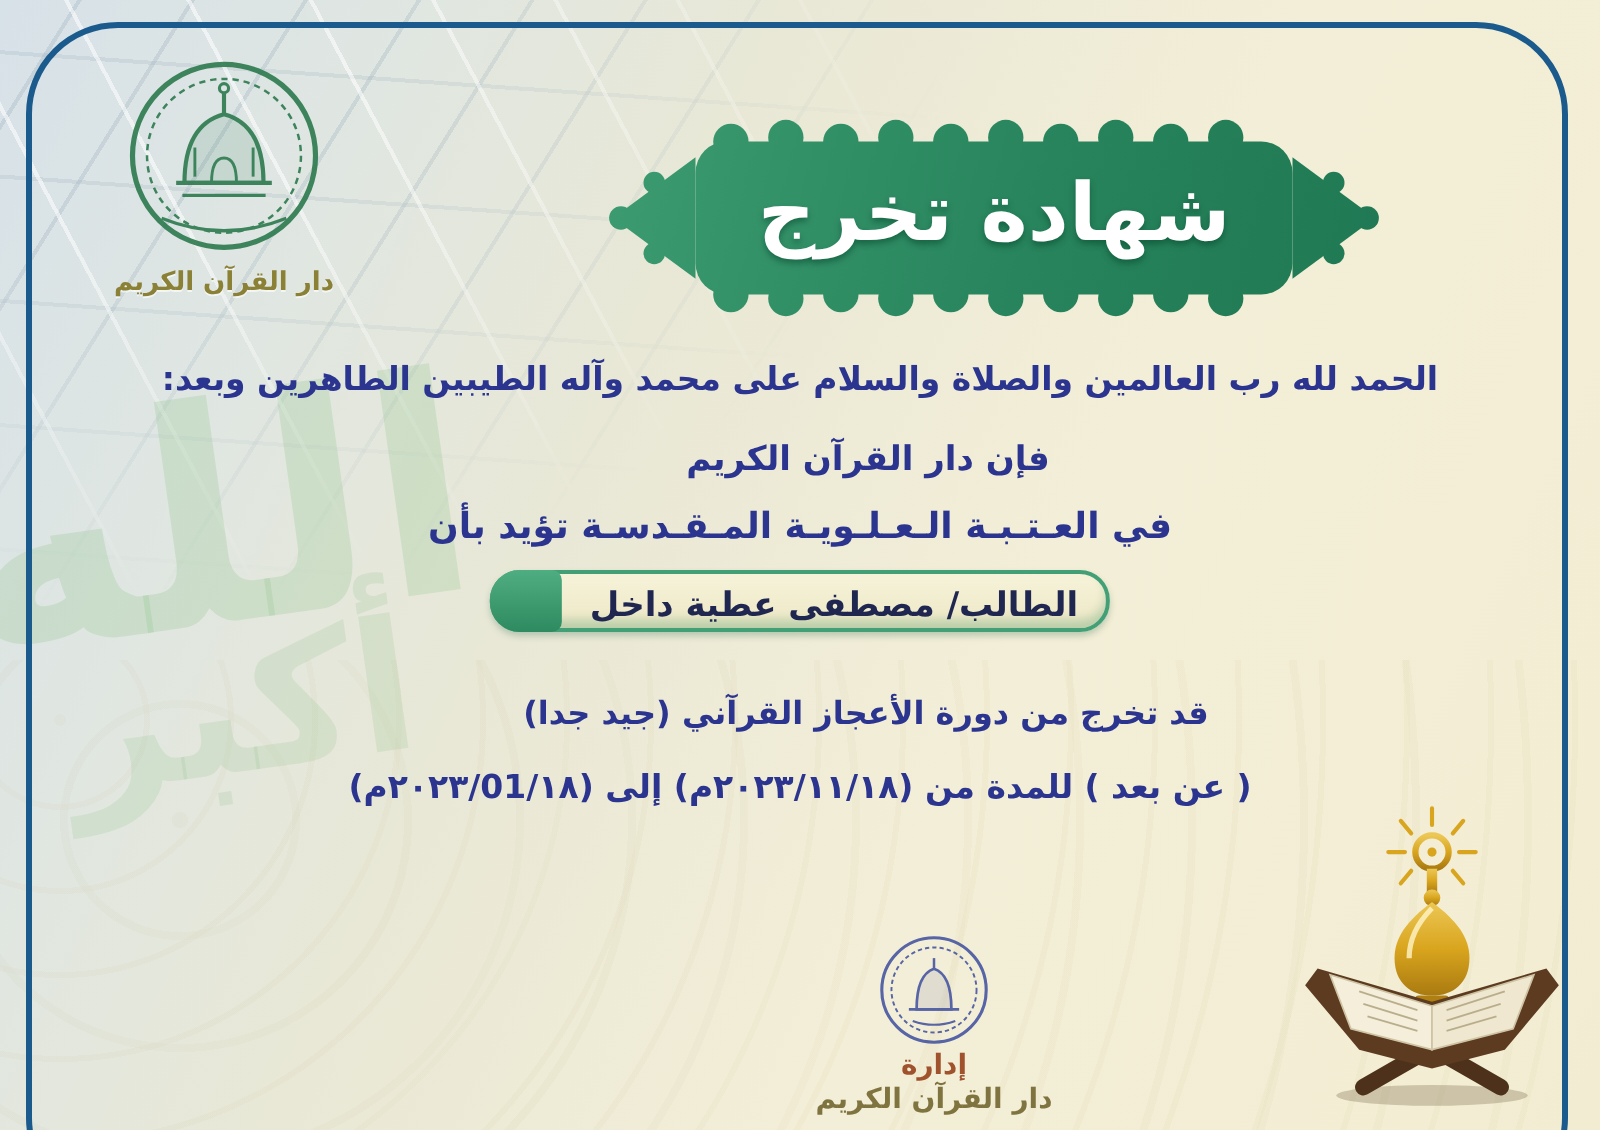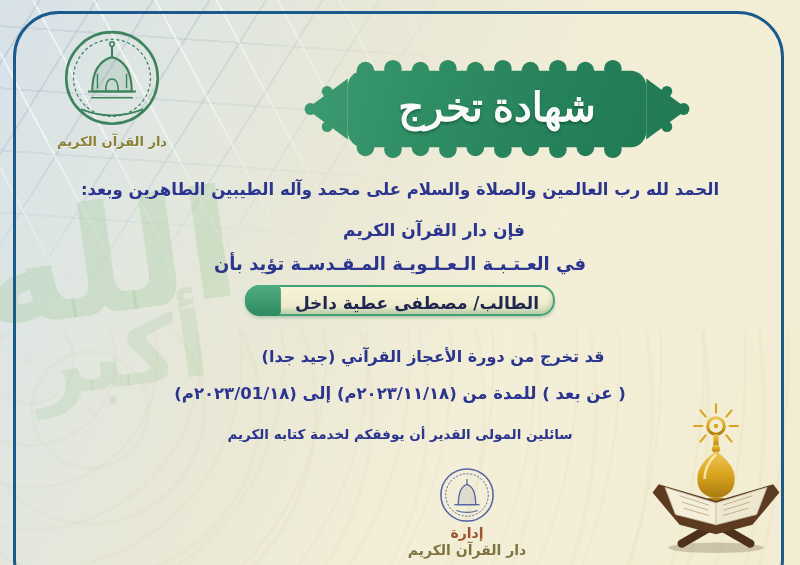--- a/index.html
+++ b/index.html
@@ -42,21 +42,21 @@
   .logo-caption{
     margin-top:2px;font-size:13px;font-weight:bold;color:#8a8136;
     text-shadow:0 1px 0 rgba(255,255,255,.6);letter-spacing:-.5px;
   }
   
   .banner{position:absolute;left:298px;top:55px;width:398px;height:108px;}
   .banner svg{position:absolute;inset:0;}
   .banner-title{
     position:absolute;inset:0;display:flex;align-items:center;justify-content:center;
     color:#ffffff;font-size:40px;font-weight:bold;
-    text-shadow:0 2px 3px rgba(0,60,35,.45);padding-bottom:4px;font-family:Liberation Serif, serif;
+    text-shadow:0 2px 3px rgba(0,60,35,.45);padding-bottom:4px;
   }
   
   .tline{
     position:absolute;left:0;width:100%;text-align:center;
     color:#2b3590;font-weight:bold;
   }
   .l-greeting{top:180px;font-size:16.5px;}
   .l-issuer{top:220px;font-size:17px;padding-left:34px;}
   .l-shrine{top:253px;font-size:18px;}
   .l-course{top:347px;font-size:16px;padding-left:33px;}
@@ -167,21 +167,20 @@
   <div class="tline l-greeting">الحمد لله رب العالمين والصلاة والسلام على محمد وآله الطيبين الطاهرين وبعد:</div>
   <div class="tline l-issuer">فإن دار القرآن الكريم</div>
   <div class="tline l-shrine">في العـتـبـة الـعـلـويـة المـقـدسـة تؤيد بأن</div>
 
   <div class="name-pill">
     <span class="name-text">الطالب/ مصطفى عطية داخل</span>
   </div>
 
   <div class="tline l-course">قد تخرج من دورة الأعجاز القرآني (جيد جدا)</div>
   <div class="tline l-period">( عن بعد ) للمدة من (٢٠٢٣/١١/١٨م) إلى (٢٠٢٣/01/١٨م)</div>
-  <div class="tline l-prayer">سائلين المولى القدير أن يوفقكم لخدمة كتابه الكريم</div>
 
   <div class="seal-block">
     <svg width="58" height="58" viewBox="0 0 60 60">
       <g fill="none" stroke="#4756a0" opacity="0.9">
         <circle cx="30" cy="30" r="27" stroke-width="1.6"></circle>
         <circle cx="30" cy="30" r="22" stroke-width="1" stroke-dasharray="2.2 1.6"></circle>
         <path d="M21,40 Q21,22 30,19 Q39,22 39,40 Z" stroke-width="1.4" fill="rgba(71,86,160,0.12)"></path>
         <line x1="30" y1="19" x2="30" y2="13.5" stroke-width="1.3"></line>
         <line x1="17" y1="40" x2="43" y2="40" stroke-width="1.4"></line>
         <path d="M19,46 Q30,50 41,46" stroke-width="1.1"></path>

